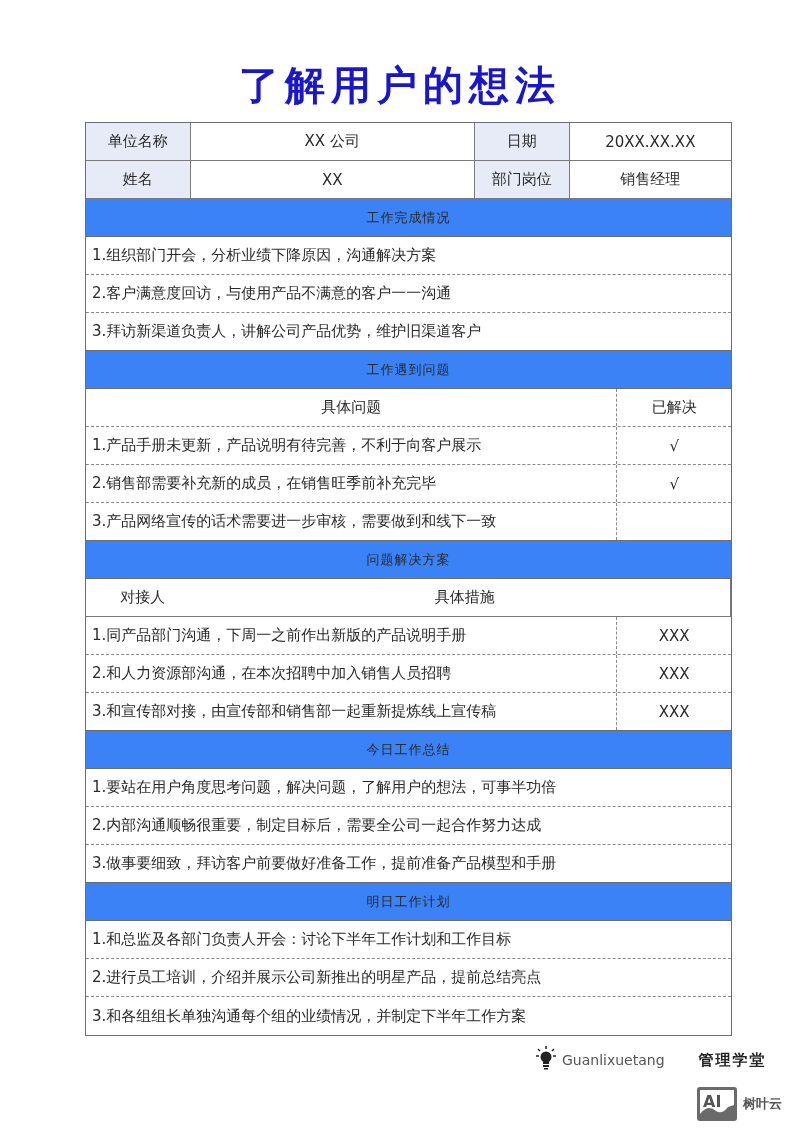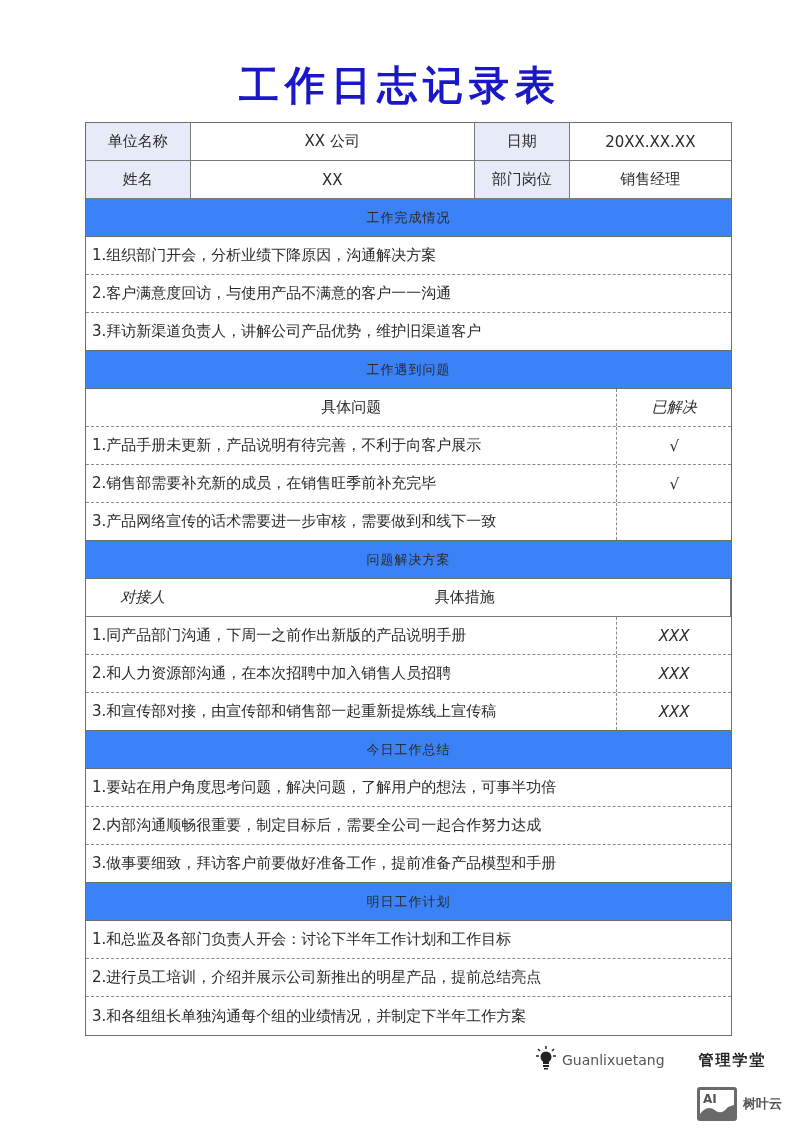--- a/index.html
+++ b/index.html
@@ -17,39 +17,39 @@
   .row.dotted { border-bottom: 1px dashed #8a8a8a; }
   .row:last-child { border-bottom: none; }
   .cell { display: flex; align-items: center; font-size: 15px; color: #2a2a2a; padding: 0 8px; }
   .cell.center { justify-content: center; }
   .label-bg { background: #e6ebf7; }
   .vline { border-right: 1px solid #7a7a7a; }
   .vline-dot { border-right: 1px dashed #8a8a8a; }
   .section { background: #3b82f6; justify-content: center; font-size: 13px; letter-spacing: 1px; width: 100%; }
   .row.sec { border-bottom: 1.5px solid #6d6d6d; }
   .left-col { width: 533px; }
-  .right-col { width: 114px; font-style: italic; }
+  .right-col { width: 114px; }
   .item { width: 100%; padding-left: 6px; }
   .footer-logo {
     position: absolute; left: 536px; top: 1046px; display: flex; align-items: center; gap: 6px;
   }
   .footer-logo .en { font-size: 14px; color: #555; }
   .footer-logo .cn { font-family: "DejaVu Serif", serif; font-size: 15px; font-weight: bold; color: #222; letter-spacing: 2px; margin-left: 28px; }
   .wm { position: absolute; left: 697px; top: 1087px; display: flex; align-items: center; gap: 6px; }
   .wm .box {
     width: 40px; height: 34px; border: 3px solid #6a6a6a; border-radius: 3px; position: relative;
     background: #fff; display: flex; align-items: flex-start; padding: 2px 3px;
-    font-size: 12px; font-weight: bold; color: #555; font-family: "DejaVu Sans", sans-serif;
+    font-size: 16px; font-weight: bold; color: #555; font-family: "DejaVu Sans", sans-serif;
   }
   .wm .txt { font-size: 13px; color: #555; font-weight: bold; }
 </style>
 </head>
 <body>
 
-<div class="title">工作日志记录表</div>
+<div class="title">了解用户的想法</div>
 
 <div class="sheet">
 
   <div class="row">
     <div class="cell center label-bg vline" style="width:105px">单位名称</div>
     <div class="cell center vline" style="width:285px">XX 公司</div>
     <div class="cell center label-bg vline" style="width:95px">日期</div>
     <div class="cell center" style="width:162px">20XX.XX.XX</div>
   </div>
   <div class="row">

